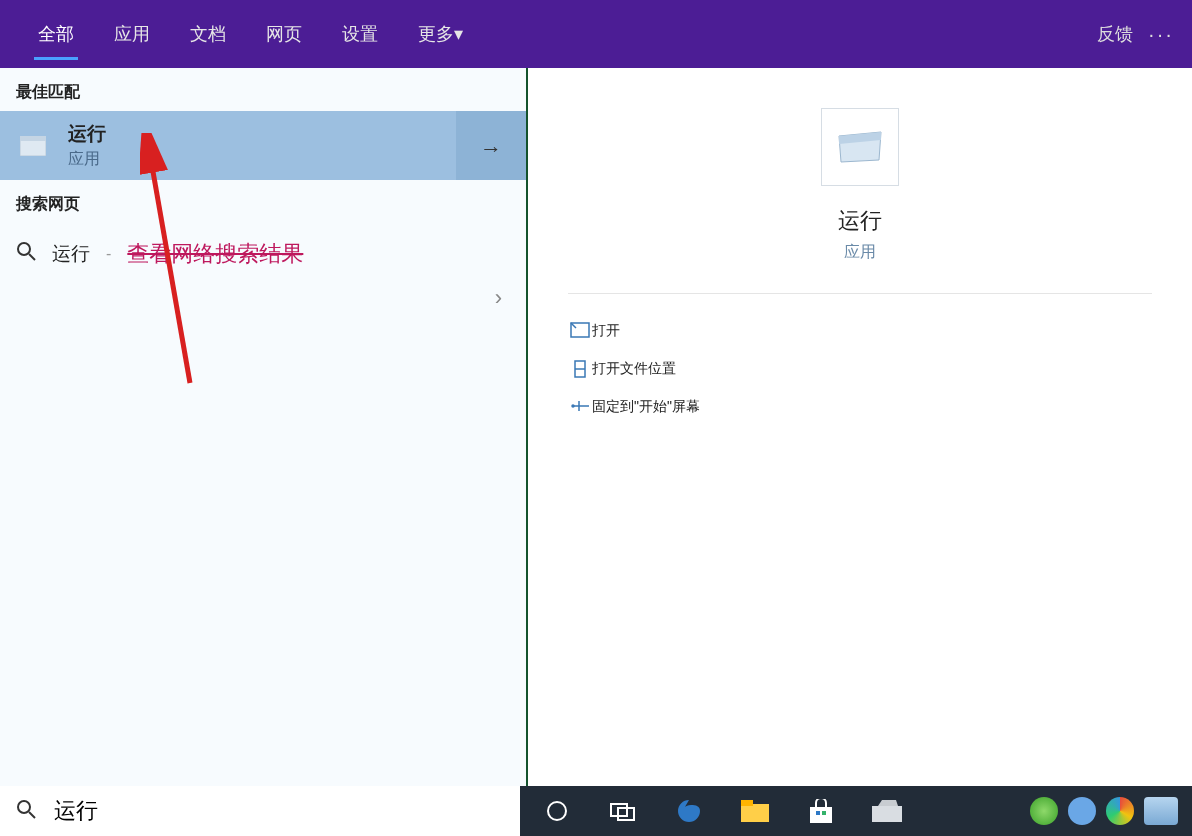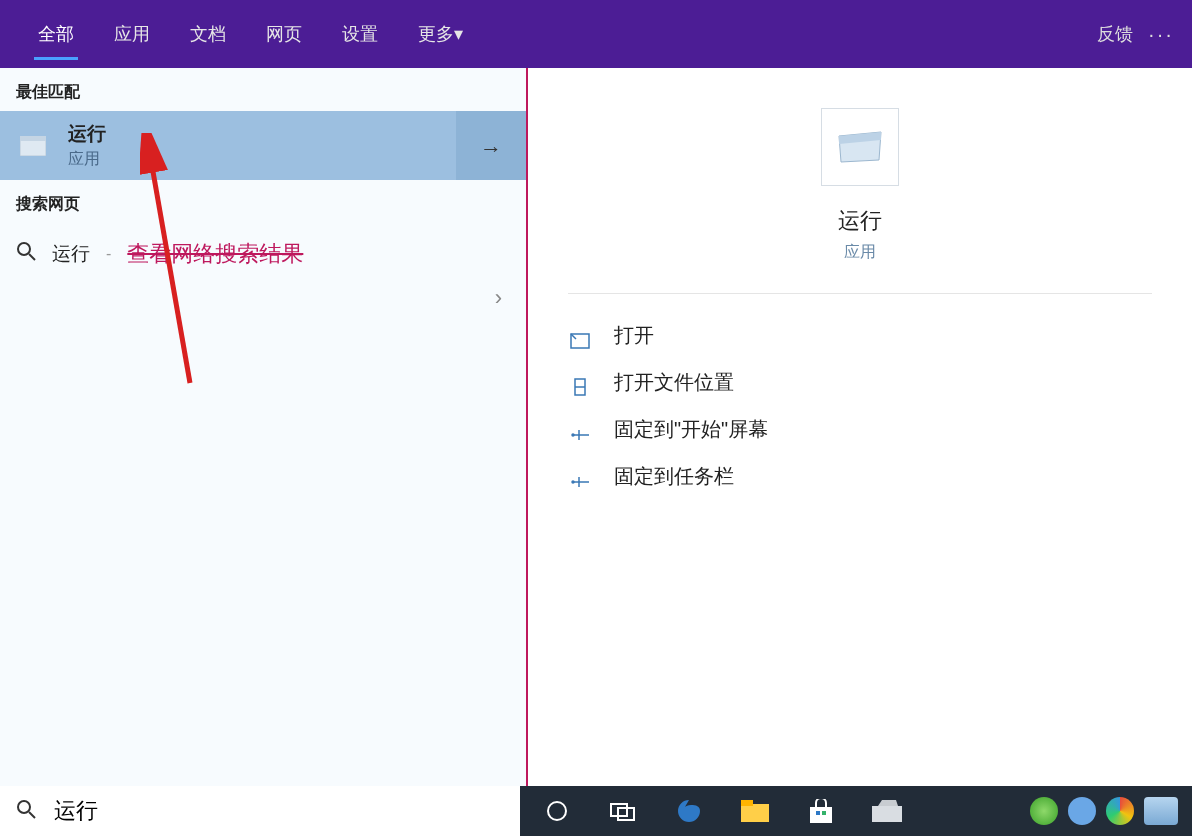--- a/index.html
+++ b/index.html
@@ -10,21 +10,21 @@
   .topbar-left { display: flex; align-items: center; gap: 0; }
   .topbar-tab { padding: 0 20px; height: 68px; display: flex; align-items: center; font-size: 18px; cursor: pointer; position: relative; }
   .topbar-tab.active { color: #fff; }
   .topbar-tab.active::after { content: ""; position: absolute; left: 16px; right: 16px; bottom: 8px; height: 3px; background: #4aa0ff; }
   .topbar-more { display: flex; align-items: center; }
   .topbar-right { display: flex; align-items: flex-end; gap: 15px; color: #ddd; font-size: 18px; }
   .ellipsis { letter-spacing: 2px; font-size: 20px; cursor: pointer; }
 
   
   .main { display: flex; height: 718px; }
-  .left-pane { width: 528px; background: #f7fbfe; border-right: 2px solid #be185d; position: relative; }
+  .left-pane { width: 528px; background: #f7fbfe; border-right: 2px solid #14532d; position: relative; }
   .right-pane { flex: 1; background: #fff; }
 
   
   .section-header { font-size: 16px; font-weight: bold; padding: 14px 16px 8px; color: #222; }
   .result-item { display: flex; align-items: center; padding: 10px 16px; gap: 18px; position: relative; }
   .result-item.selected { background: #9cbfe0; }
   .result-icon { width: 34px; height: 34px; display: flex; align-items: center; justify-content: center; color: #2a6db5; font-size: 18px; flex-shrink: 0; }
   .result-text { display: flex; flex-direction: column; }
   .result-title { font-size: 19px; font-weight: bold; color: #222; }
   .result-sub { font-size: 16px; color: #4a6a8a; margin-top: 2px; }
@@ -39,21 +39,21 @@
 
   
   .red-arrow { position: absolute; left: 140px; top: 65px; pointer-events: none; }
 
   
   .detail-top { text-align: center; padding-top: 40px; padding-bottom: 30px; border-bottom: 1px solid #e5e5e5; margin: 0 40px 0 40px; }
   .detail-icon { width: 78px; height: 78px; margin: 0 auto 20px; border: 1px solid #d6dde4; display: flex; align-items: center; justify-content: center; }
   .detail-title { font-size: 22px; color: #222; margin-bottom: 6px; }
   .detail-sub { font-size: 16px; color: #6a8aa8; }
   .actions { padding: 18px 40px; }
-  .action-row { display: flex; align-items: flex-end; gap: 22px; padding: 10px 0; font-size: 20px; color: #222; cursor: pointer; }
+  .action-row { display: flex; align-items: flex-start; padding: 10px 0; font-size: 14px; color: #222; cursor: pointer; }
   .action-row .action-icon { width: 24px; color: #3a78b5; display: flex; justify-content: center; }
 
   
   .taskbar { position: absolute; bottom: 0; left: 0; right: 0; height: 50px; background: #222c38; display: flex; align-items: stretch; }
   .search-box { background: #fff; width: 520px; display: flex; align-items: center; padding: 0 14px; gap: 18px; border: 2px solid #fff; }
   .search-box .search-ic { font-size: 20px; color: #333; }
   .search-box input { border: none; outline: none; font-size: 22px; flex: 1; background: transparent; font-family: inherit; }
   .task-icons { display: flex; align-items: center; flex: 1; padding-left: 20px; gap: 32px; }
   .task-ic { width: 34px; height: 34px; display: flex; align-items: center; justify-content: center; color: #fff; font-size: 22px; cursor: pointer; }
   .tray { display: flex; align-items: center; gap: 10px; padding-right: 14px; }
@@ -160,29 +160,20 @@
       </div>
       <div class="action-row">
         <span class="action-icon">
           <svg width="20" height="16" viewBox="0 0 20 16" fill="none" stroke="#3a78b5" stroke-width="1.5">
               <path d="M3 8 H13 M9 3 V13 M13 8 L19 8"></path>
               <circle cx="3" cy="8" r="1" fill="#3a78b5"></circle>
             </svg>
         </span>
         <span>固定到"开始"屏幕</span>
       </div>
-      <div class="action-row">
-        <span class="action-icon">
-          <svg width="20" height="16" viewBox="0 0 20 16" fill="none" stroke="#3a78b5" stroke-width="1.5">
-              <path d="M3 8 H13 M9 3 V13 M13 8 L19 8"></path>
-              <circle cx="3" cy="8" r="1" fill="#3a78b5"></circle>
-            </svg>
-        </span>
-        <span>固定到任务栏</span>
-      </div>
     </div>
   </div>
 </div>
 
 <div class="taskbar">
   <div class="search-box">
     <span class="search-ic">
       <svg width="20" height="20" viewBox="0 0 20 20" fill="none" stroke="#333" stroke-width="2">
           <circle cx="8" cy="8" r="6"></circle>
           <line x1="13" y1="13" x2="19" y2="19"></line>

